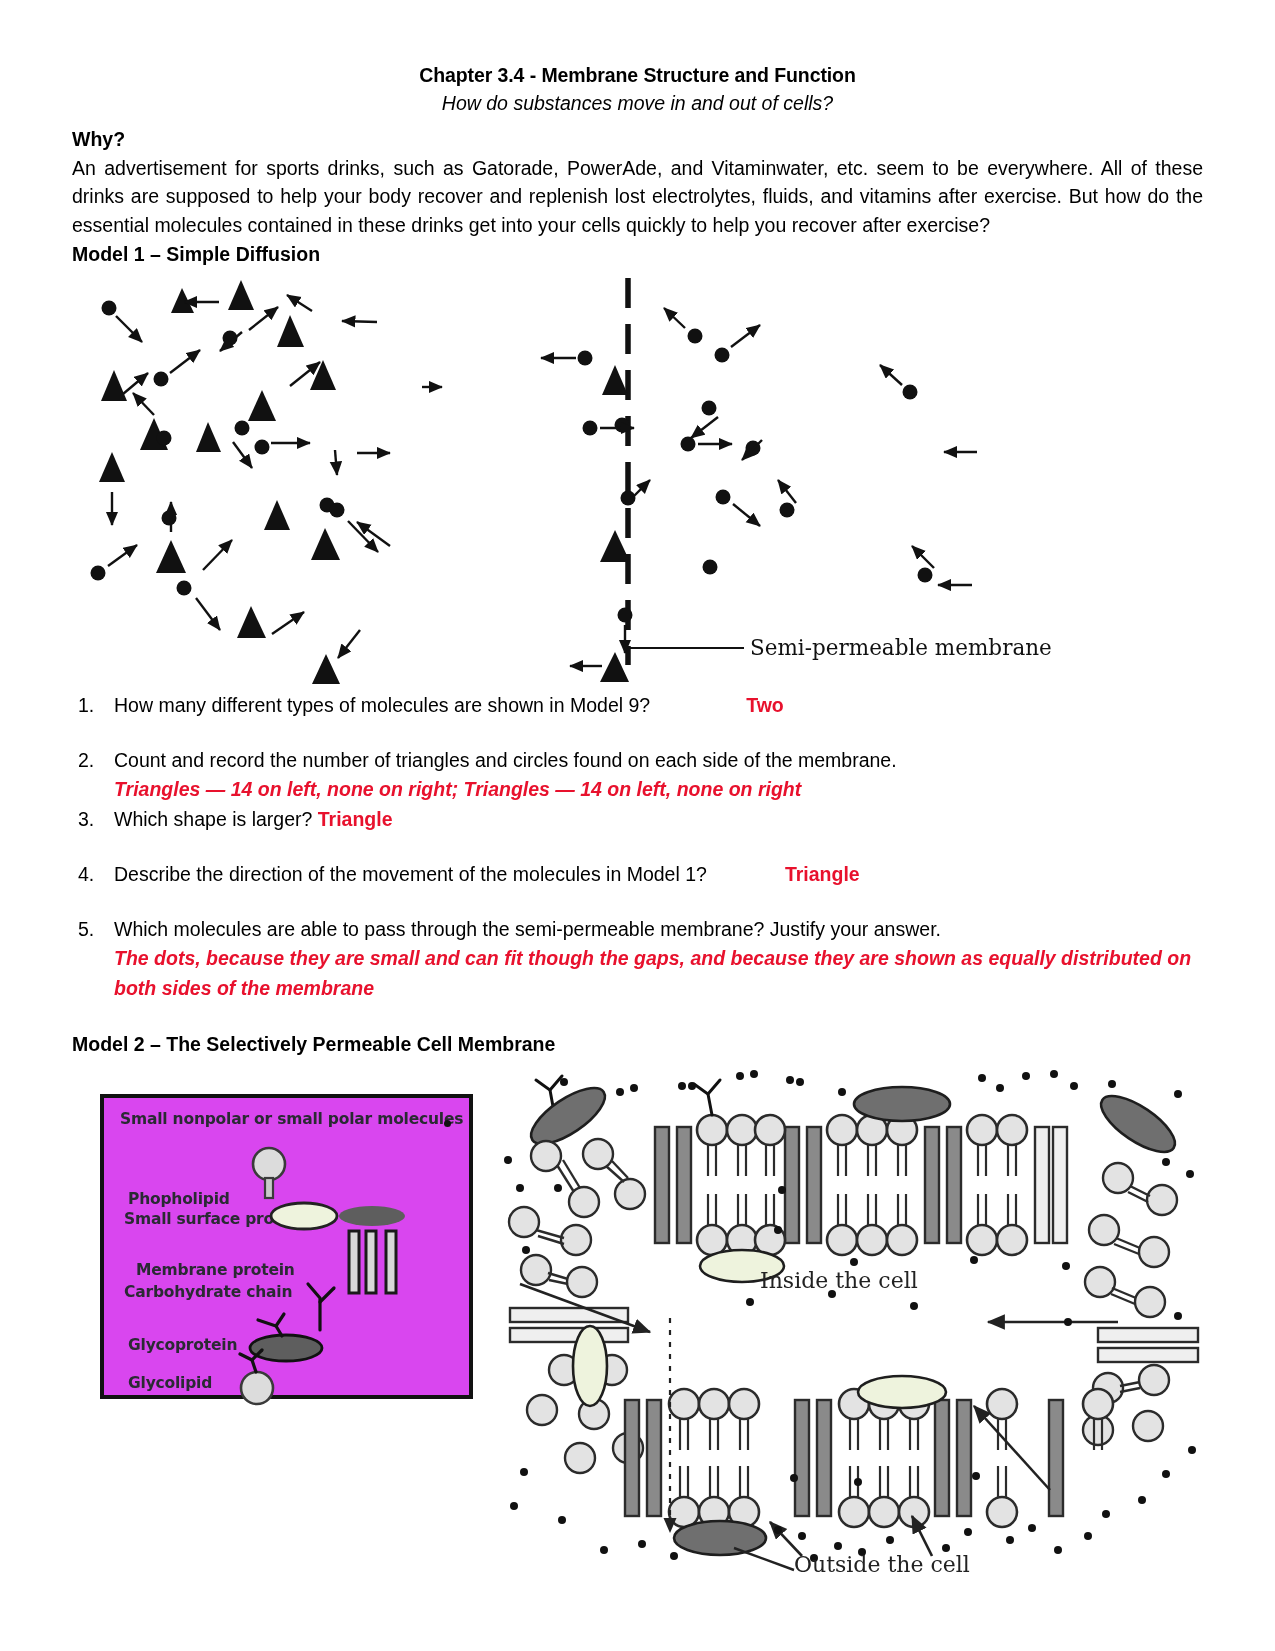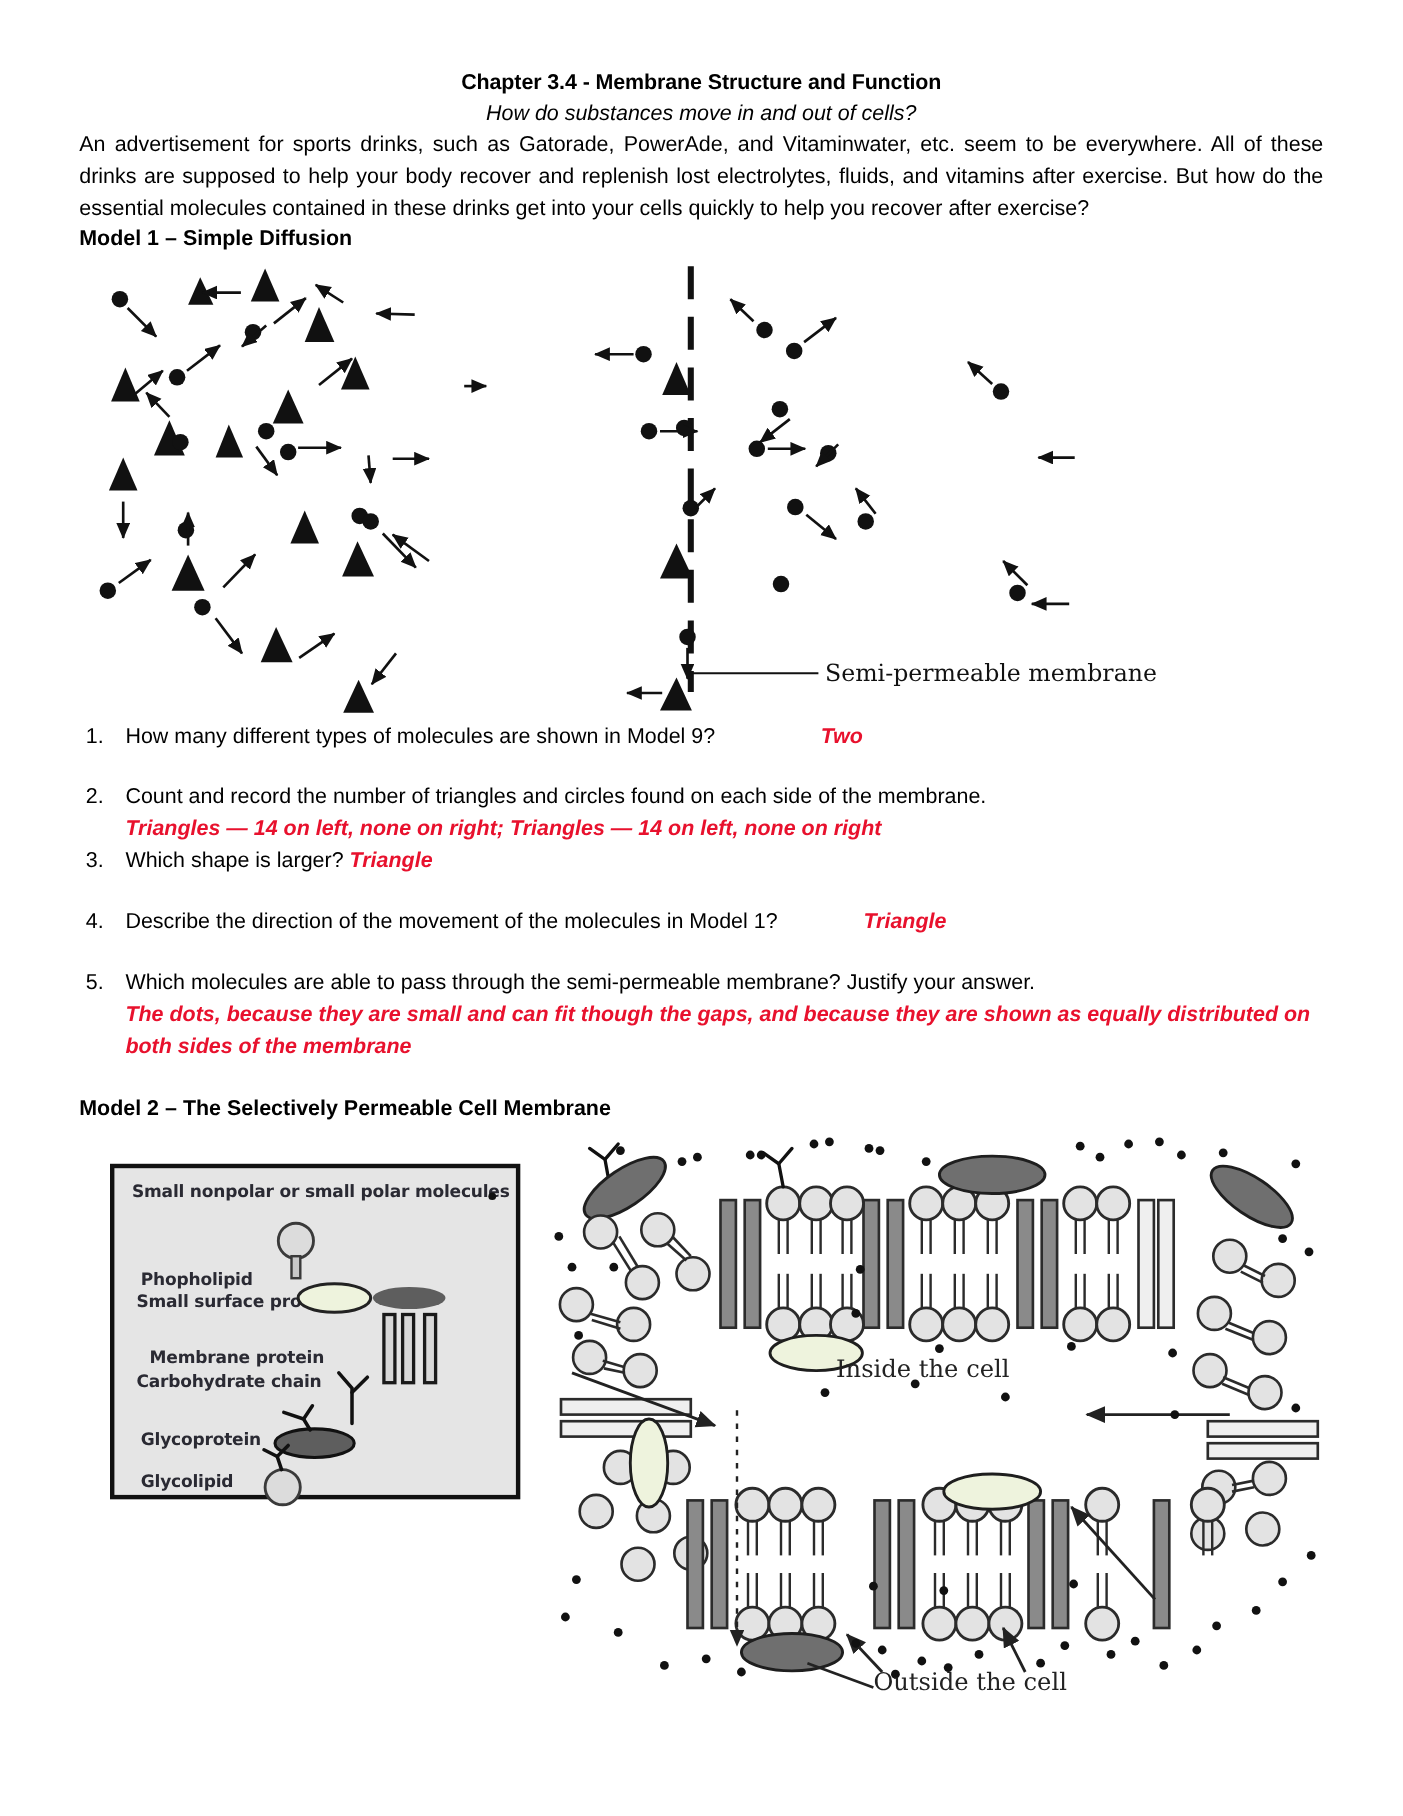--- a/index.html
+++ b/index.html
@@ -71,21 +71,20 @@
     line-height: 1.5;
   }
   .qnum {
     position: absolute;
     left: 6px; top: 0;
     font-size: 19.5px;
   }
   .ans {
     color: #E8112D;
     font-weight: bold;
-    font-style: italic;
   }
   .ans-block {
     color: #E8112D;
     font-weight: bold;
     font-style: italic;
     font-size: 19.5px;
     line-height: 1.5;
     padding-left: 42px;
   }
   .gap-md { height: 26px; }
@@ -98,21 +97,21 @@
     position: relative;
     width: 1131px;
     height: 500px;
     margin-top: 14px;
   }
   .legend-box {
     position: absolute;
     left: 28px; top: 24px;
     width: 373px; height: 305px;
     border: 4px solid #111;
-    background: #e5e5e5;
+    background: #d946ef;
   }
   .legend-inner { position: relative; width:100%; height:100%; }
   .legend-title {
     position:absolute; left: 16px; top: 12px;
     font-family: "DejaVu Sans", sans-serif;
     font-weight: bold;
     font-size: 15.5px;
     color:#2a2a33;
     letter-spacing: -0.2px;
     white-space: nowrap;
@@ -136,20 +135,21 @@
   svg { display:block; overflow: visible; }
 </style>
 </head>
 <body>
 
 <div class="page">
 
   <div class="doc-title">Chapter 3.4 - Membrane Structure and Function</div>
   <div class="doc-subtitle">How do substances move in and out of cells?</div>
 
+  <div class="why-head">Why?</div>
   <div class="why-body">An advertisement for sports drinks, such as Gatorade, PowerAde, and Vitaminwater, etc. seem to be everywhere.  All of these drinks are supposed to help your body recover and replenish lost electrolytes, fluids, and vitamins after exercise.  But how do the essential molecules contained in these drinks get into your cells quickly to help you recover after exercise?</div>
 
   <div class="model-head">Model 1 – Simple Diffusion</div>
 
   <div class="model1-fig">
     <svg class="m1-canvas" viewBox="0 0 1131 415" preserveAspectRatio="xMidYMin meet">
       <defs>
         <marker id="ah" markerWidth="7" markerHeight="7" refX="5.6" refY="2.6" orient="auto">
           <path d="M0,0 L6,2.6 L0,5.2 z" fill="#111"></path>
         </marker>

